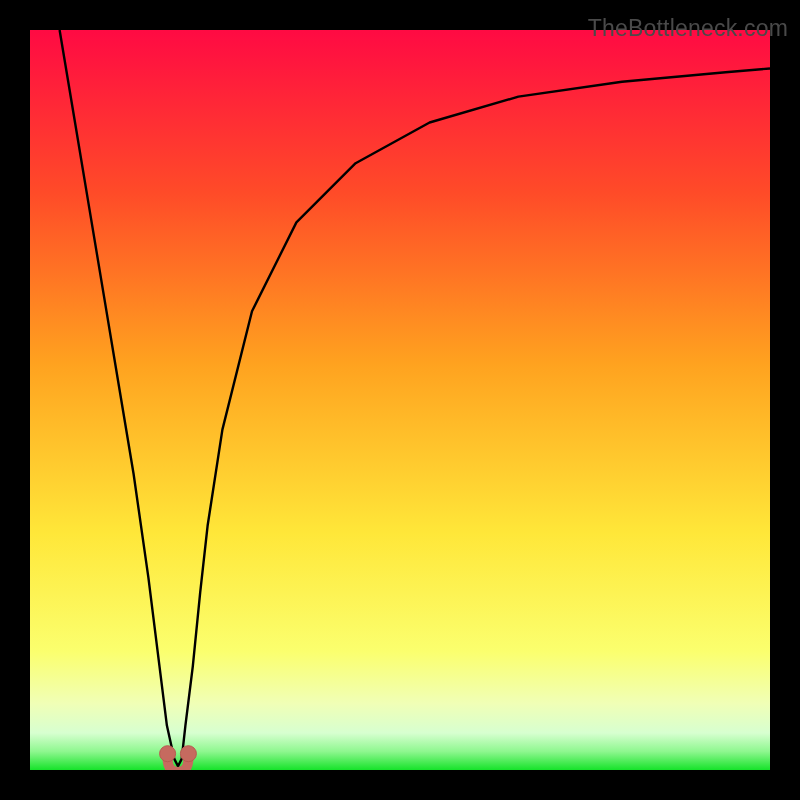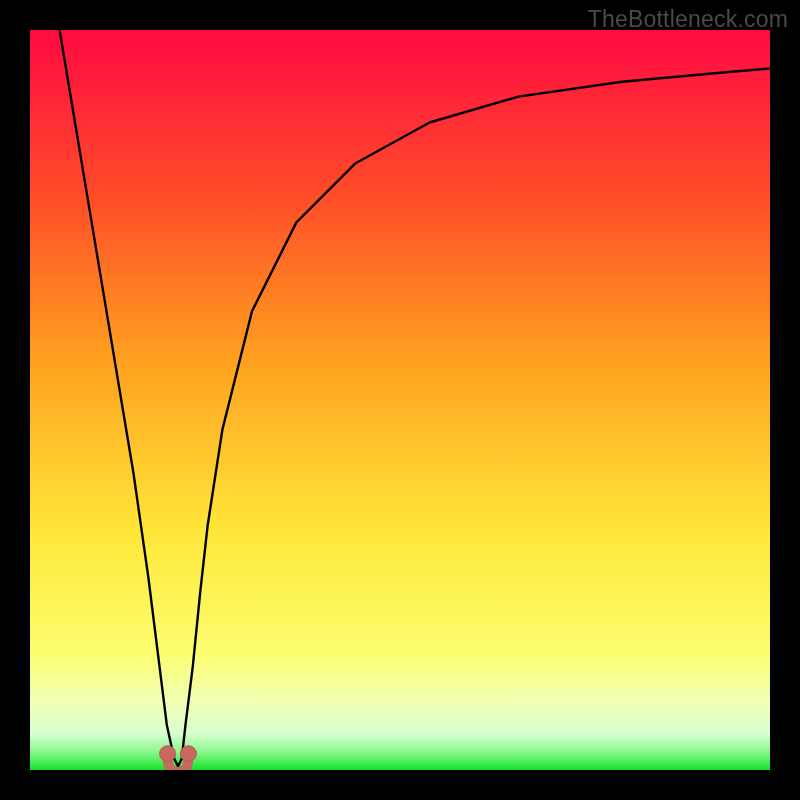--- a/index.html
+++ b/index.html
@@ -21,21 +21,21 @@
   }
   .gradient {
     position: absolute;
     left: 0;
     top: 0;
     width: 740px;
     height: 740px;
   }
   .watermark {
     position: absolute;
-    top: 6px;
+    top: 15px;
     right: 12px;
     color: #4a4a4a;
     font-size: 23px;
     font-weight: 500;
     letter-spacing: 0.2px;
   }
   svg.curve {
     position: absolute;
     left: 0;
     top: 0;

